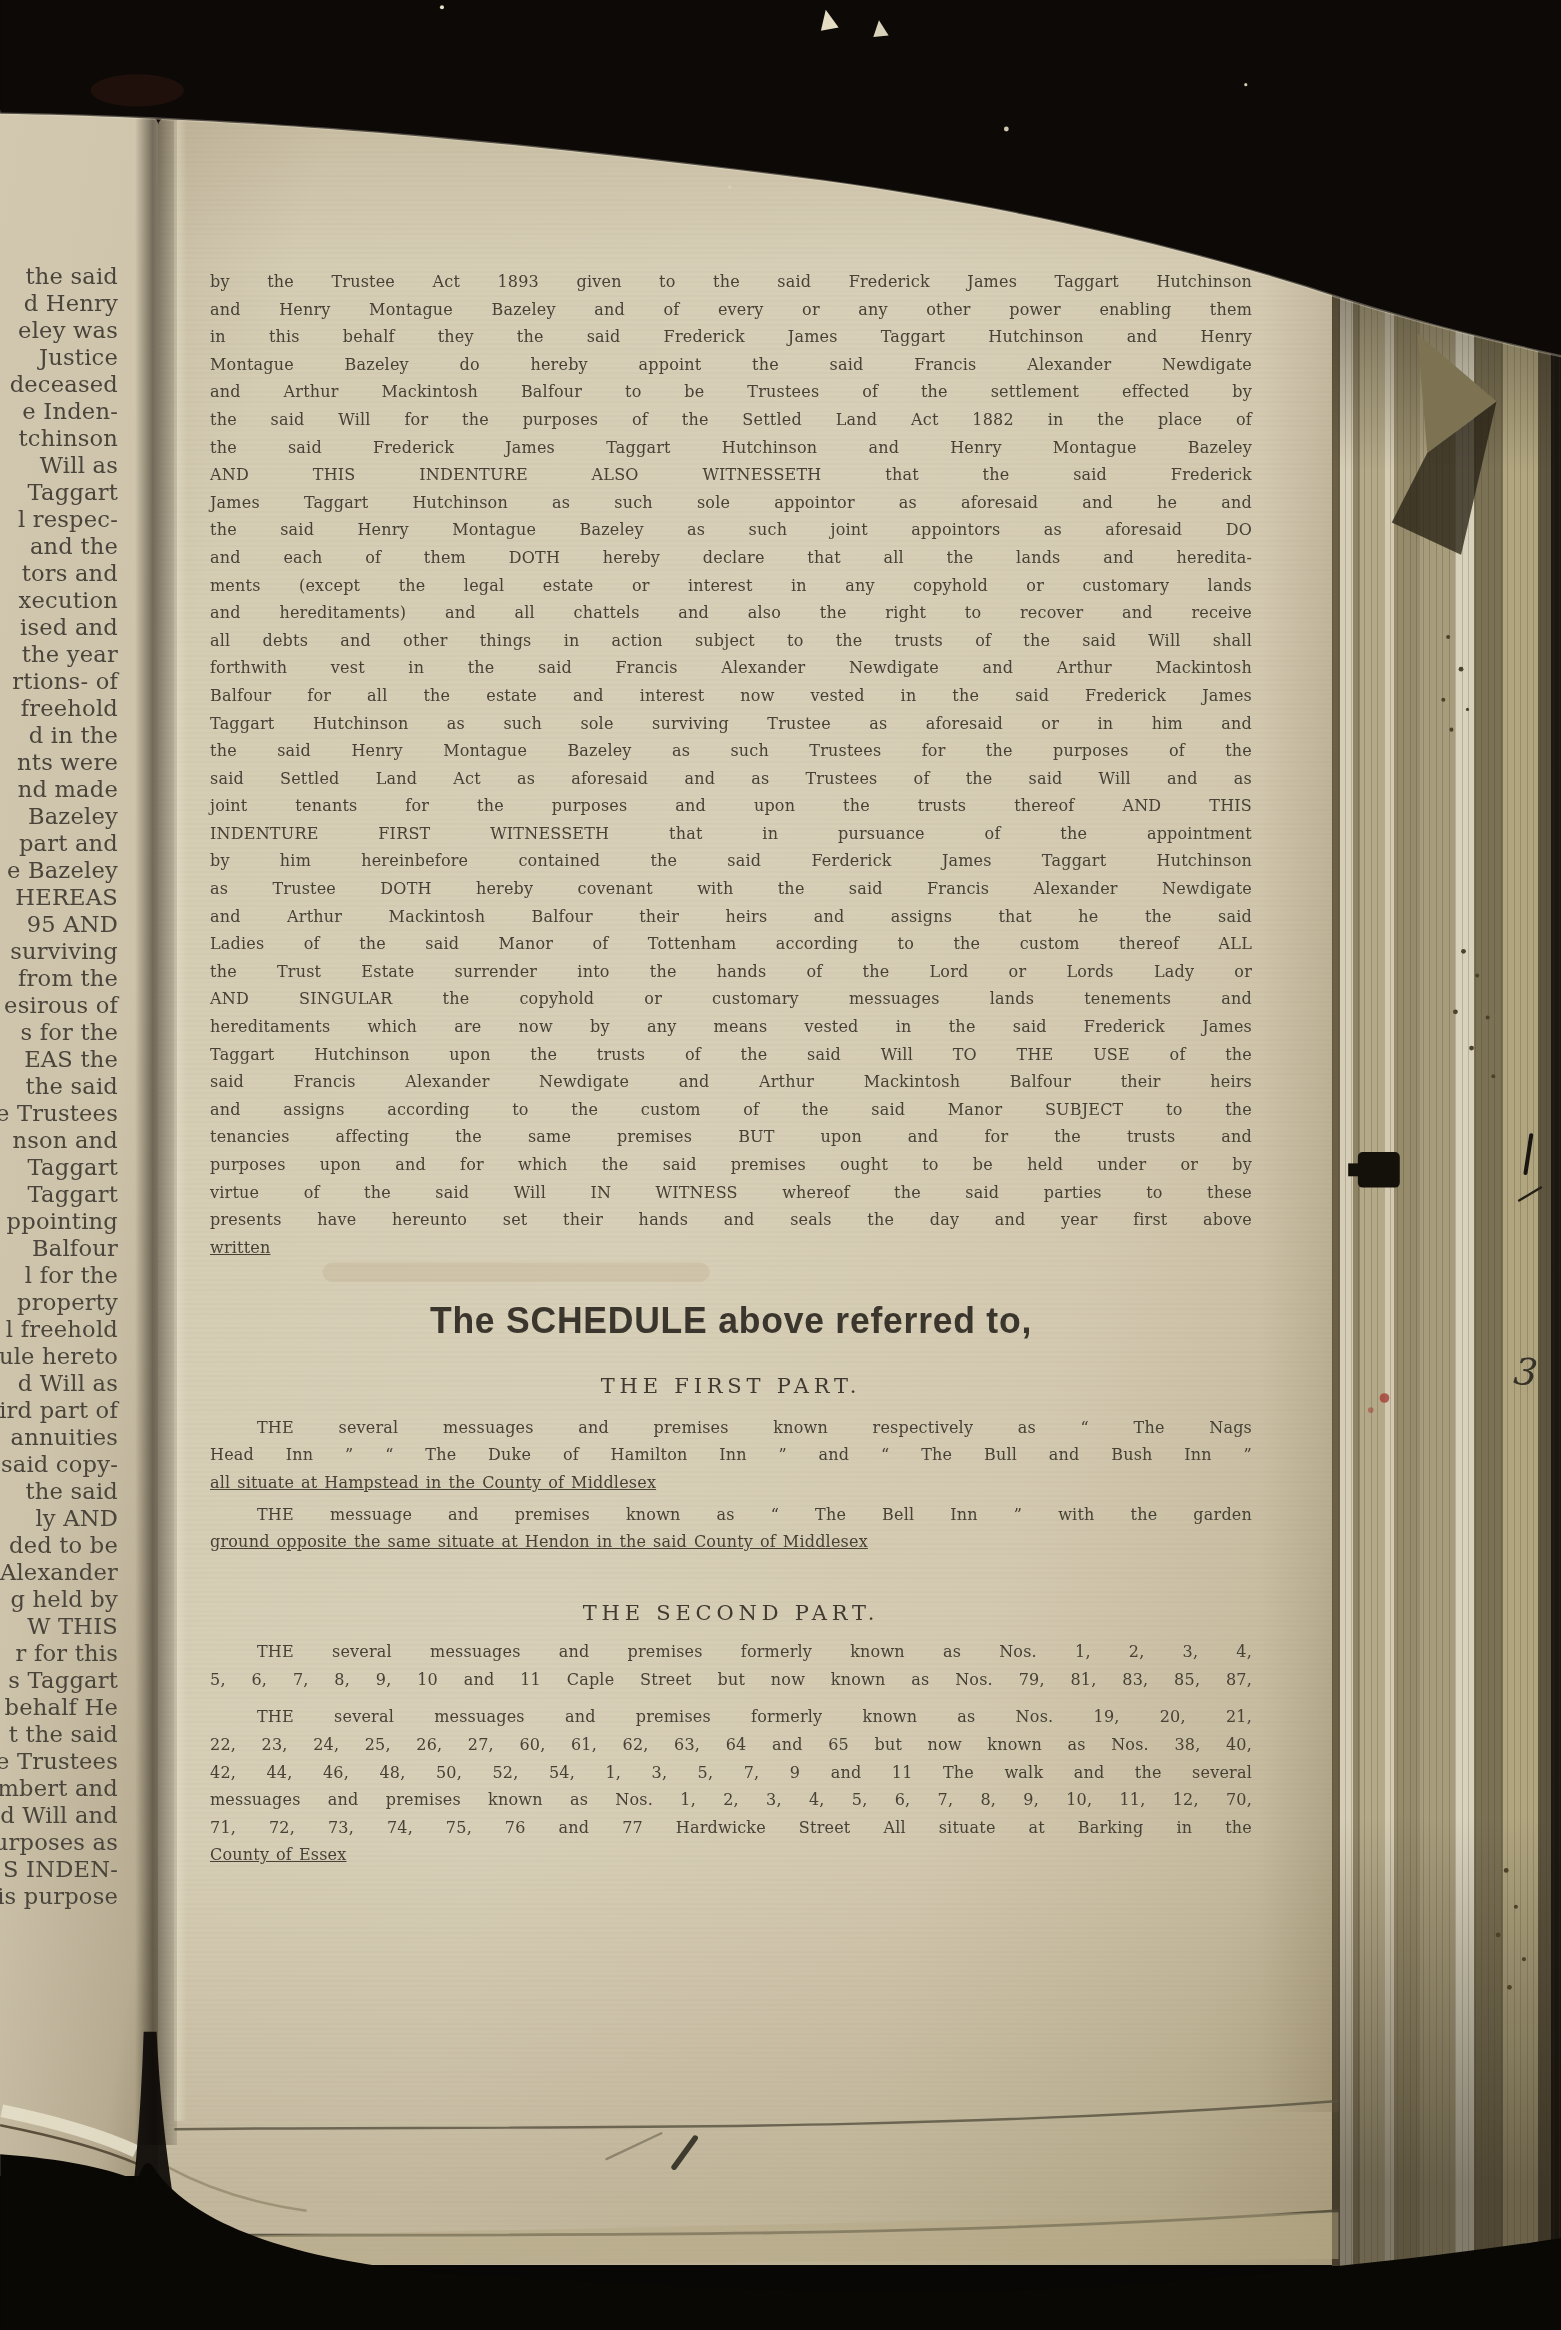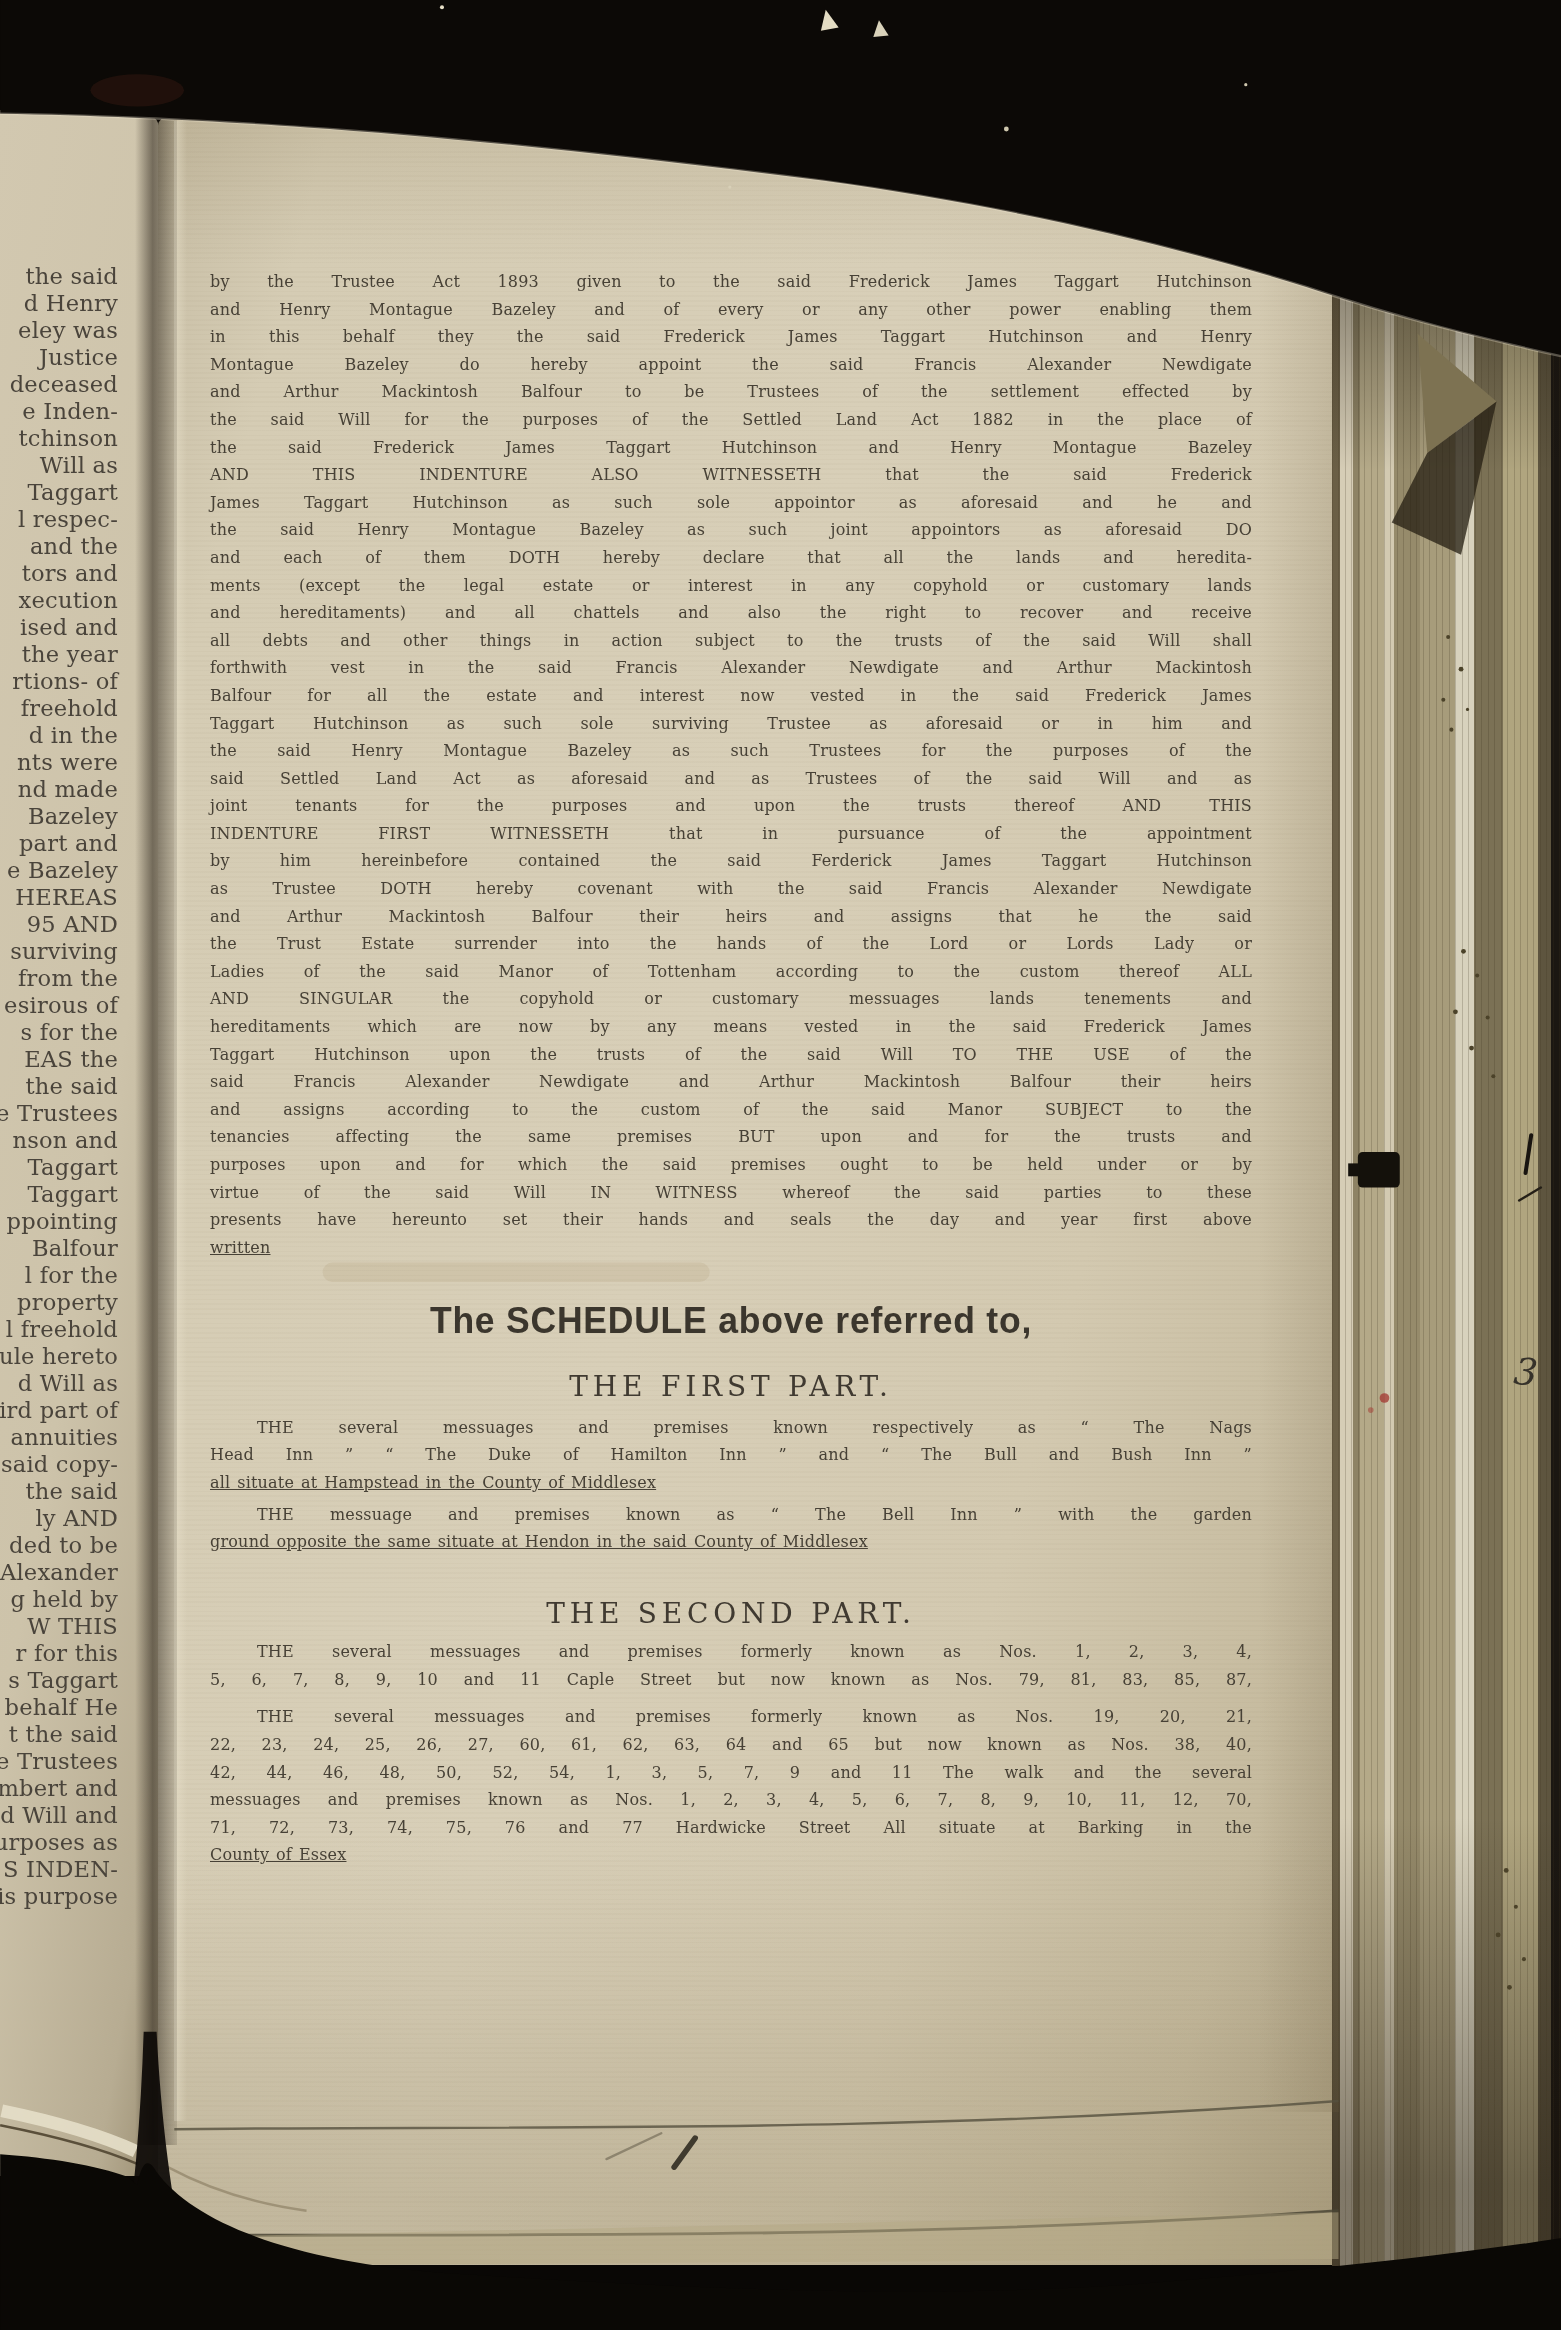--- a/index.html
+++ b/index.html
@@ -80,21 +80,21 @@
     text-align:justify;text-align-last:justify;
   }
   .textblock .line.last{text-align-last:left;text-decoration:underline;}
   .textblock .line.indent{text-indent:47px;}
   .schedule-title{
     margin:39px 0 0 0;font-family:"Liberation Sans", sans-serif;
     font-weight:700;font-size:37px;line-height:42px;color:#3b362d;
     text-align:center;letter-spacing:0.8px;transform:scaleX(.96);
   }
   .part-heading{
-    margin:31px 0 0 0;font-weight:400;font-size:28px;line-height:27.4px;
+    margin:31px 0 0 0;font-weight:400;font-size:21px;line-height:27.4px;
     color:#403a31;text-align:center;letter-spacing:4.8px;
   }
   .part-heading.second{margin-top:44px;}
   .para{margin-top:13px;}
   .para.p2{margin-top:4px;}
   .para.p3{margin-top:11.3px;}
   .para.p4{margin-top:9.7px;}
 
   .overlay-svg{position:absolute;inset:0;z-index:6;pointer-events:none;}
 </style>
@@ -271,22 +271,22 @@
         <div class="line">forthwith vest in the said Francis Alexander Newdigate and Arthur Mackintosh</div>
         <div class="line">Balfour for all the estate and interest now vested in the said Frederick James</div>
         <div class="line">Taggart Hutchinson as such sole surviving Trustee as aforesaid or in him and</div>
         <div class="line">the said Henry Montague Bazeley as such Trustees for the purposes of the</div>
         <div class="line">said Settled Land Act as aforesaid and as Trustees of the said Will and as</div>
         <div class="line">joint tenants for the purposes and upon the trusts thereof AND THIS</div>
         <div class="line">INDENTURE FIRST WITNESSETH that in pursuance of the appointment</div>
         <div class="line">by him hereinbefore contained the said Ferderick James Taggart Hutchinson</div>
         <div class="line">as Trustee DOTH hereby covenant with the said Francis Alexander Newdigate</div>
         <div class="line">and Arthur Mackintosh Balfour their heirs and assigns that he the said</div>
+        <div class="line">Ladies of the said Manor of Tottenham according to the custom thereof ALL</div>
         <div class="line">the Trust Estate surrender into the hands of the Lord or Lords Lady or</div>
-        <div class="line">Ladies of the said Manor of Tottenham according to the custom thereof ALL</div>
         <div class="line">AND SINGULAR the copyhold or customary messuages lands tenements and</div>
         <div class="line">hereditaments which are now by any means vested in the said Frederick James</div>
         <div class="line">Taggart Hutchinson upon the trusts of the said Will  TO THE USE of the</div>
         <div class="line">said Francis Alexander Newdigate and Arthur Mackintosh Balfour their heirs</div>
         <div class="line">and assigns according to the custom of the said Manor  SUBJECT to the</div>
         <div class="line">tenancies affecting the same premises  BUT upon and for the trusts and</div>
         <div class="line">purposes upon and for which the said premises ought to be held under or by</div>
         <div class="line">virtue of the said Will  IN WITNESS whereof the said parties to these</div>
         <div class="line">presents have hereunto set their hands and seals the day and year first above</div>
         <div class="line last">written</div>

